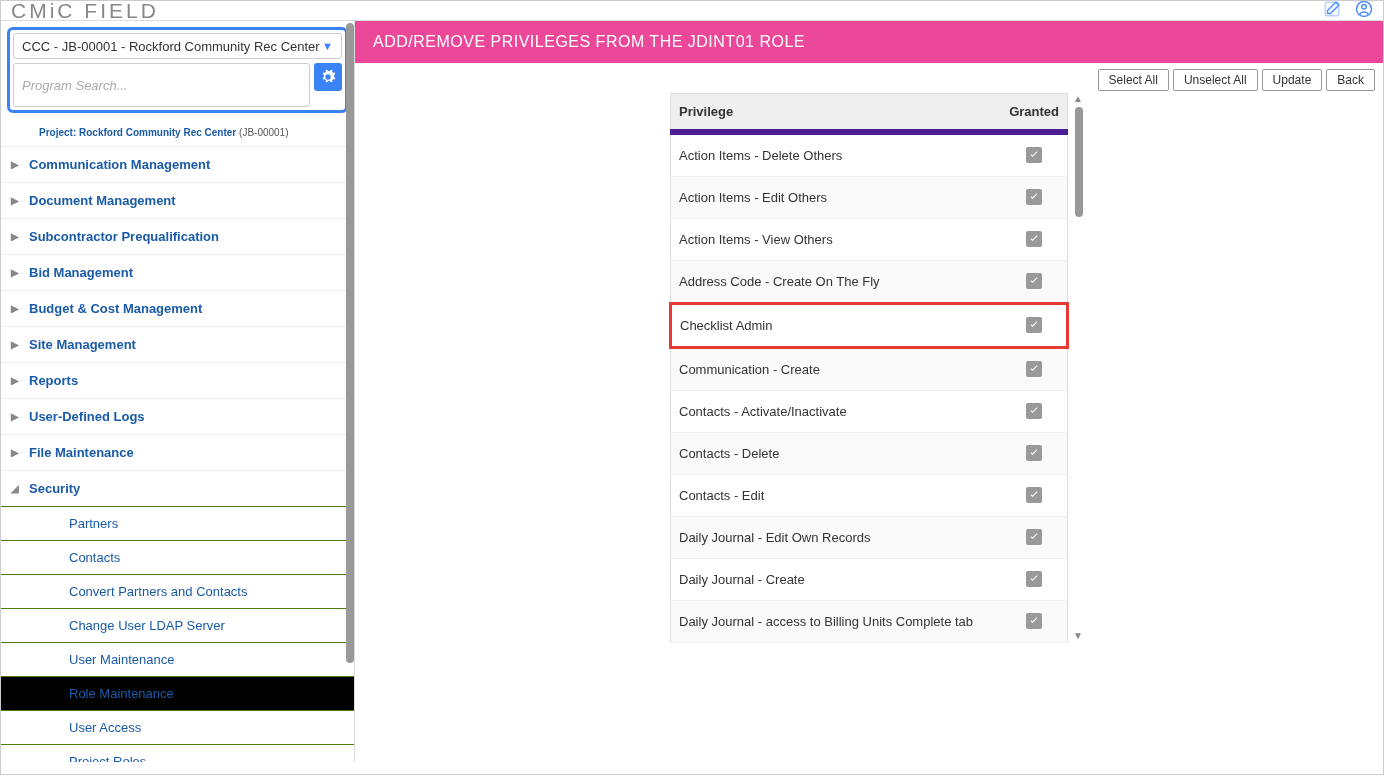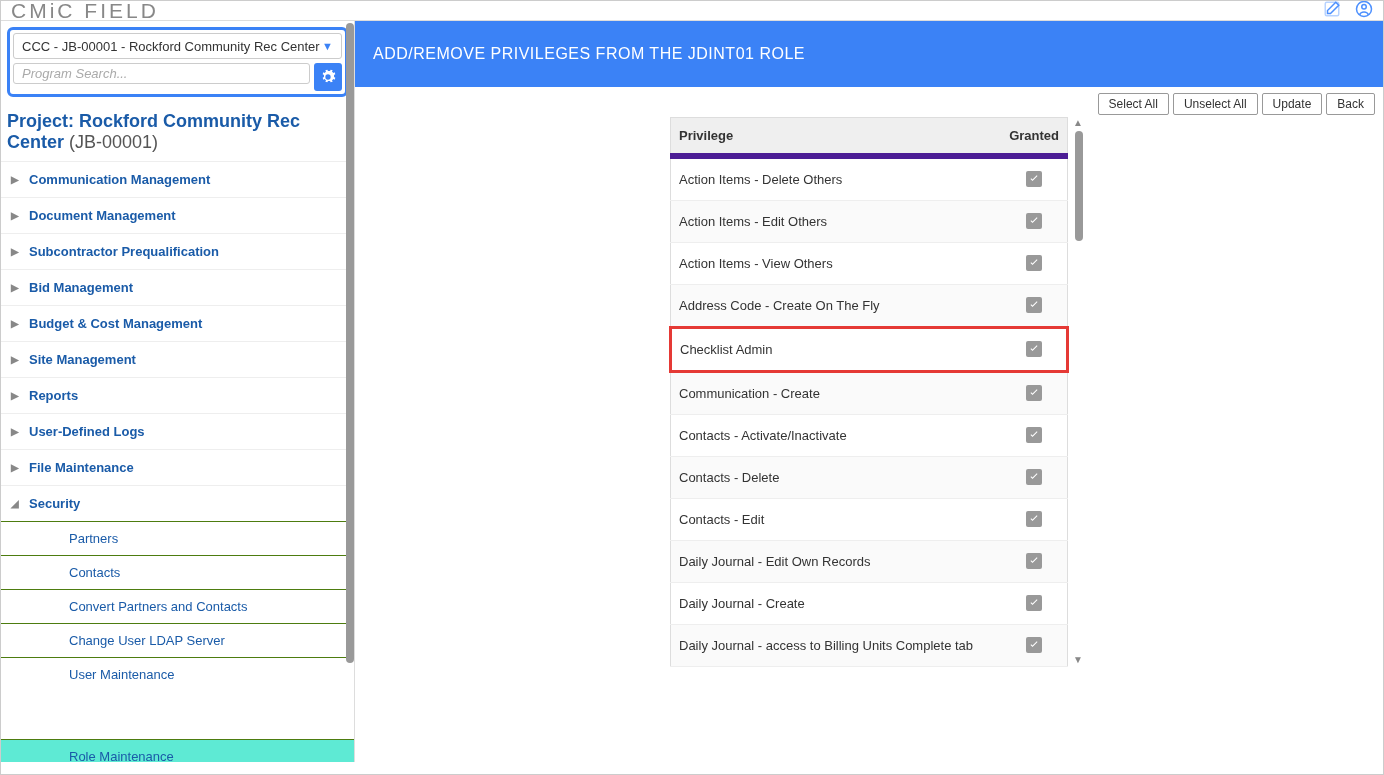--- a/index.html
+++ b/index.html
@@ -12,36 +12,36 @@
 
 .layout { display: flex; height: calc(100% - 32px); }
 
 .sidebar { width: 354px; border-right: 1px solid #ddd; display: flex; flex-direction: column; position: relative; }
 .sidebar-scroll { position: absolute; right: 0; top: 2px; bottom: 2px; width: 8px; background: #999; border-radius: 4px; height: 640px; }
 
 .proj-box { margin: 6px; border: 3px solid #3b82f6; border-radius: 6px; padding: 3px; background: #fff; }
 .proj-select { border: 1px solid #ccc; border-radius: 3px; height: 26px; display: flex; align-items: center; justify-content: space-between; padding: 0 8px; font-size: 13px; color: #333; margin-bottom: 4px; cursor: pointer; }
 .proj-select .arrow { color: #3b82f6; font-size: 11px; }
 .search-row { display: flex; gap: 4px; }
-.search-input { flex: 1; border: 1px solid #ccc; border-radius: 3px; height: 21px; padding: 0 8px; font-size: 13px; color: #333; font-style: italic; }
+.search-input { flex: 1; border: 1px solid #ccc; border-radius: 3px; height: 44px; padding: 0 8px; font-size: 13px; color: #333; font-style: italic; }
 .search-input::placeholder { color: #aaa; font-style: italic; }
 .gear-btn { width: 28px; height: 28px; background: #3b82f6; border: none; border-radius: 3px; display: flex; align-items: center; justify-content: center; cursor: pointer; }
 .gear-btn svg { width: 16px; height: 16px; fill: #fff; }
 
-.proj-title { padding: 8px 6px; font-size: 18px; color: #1a5ba8; }
+.proj-title { padding: 8px 6px; font-size: 10px; color: #1a5ba8; margin-left: 32px; }
 .proj-title .code { color: #555; }
 
 .tree { flex: 1; overflow: hidden; }
 .tree-item { display: flex; align-items: center; padding: 10px 10px; border-top: 1px solid #eee; color: #1a5ba8; font-weight: bold; font-size: 13px; cursor: pointer; }
 .tree-item .tri { width: 14px; color: #888; font-size: 10px; margin-right: 4px; }
 .tree-sub { padding: 9px 10px 9px 68px; color: #1a5ba8; font-size: 13px; cursor: pointer; border-top: 1px solid #4d7c0f; }
-.tree-sub.active { background: #5eead4; margin-top: 48px; }
+.tree-sub.active { background: #000000; }
 
 .main { flex: 1; display: flex; flex-direction: column; }
-.page-header { background: #3b82f6; color: #fff; padding: 24px 18px; font-size: 16px; letter-spacing: 0.5px; }
+.page-header { background: #ec4899; color: #fff; padding: 12px 18px; font-size: 16px; letter-spacing: 0.5px; }
 
 .toolbar { display: flex; justify-content: flex-end; gap: 4px; padding: 6px 8px 2px 8px; }
 .toolbar button { background: #fff; border: 1px solid #999; border-radius: 2px; padding: 3px 10px; font-size: 12px; cursor: pointer; color: #333; }
 
 .table-wrap { margin: 0 auto; width: 400px; position: relative; }
 .scroll-tri { position: absolute; right: -14px; font-size: 10px; color: #888; }
 .scroll-tri.up { top: 0; }
 .scroll-tri.down { bottom: 2px; }
 .scroll-thumb { position: absolute; right: -14px; top: 14px; width: 8px; height: 110px; background: #999; border-radius: 4px; }
 
@@ -138,20 +138,21 @@
         <div class="tree-item">
           <span class="tri">◢</span>
           <span>Security</span>
         </div>
         <div class="tree-sub">Partners</div>
         <div class="tree-sub">Contacts</div>
         <div class="tree-sub">Convert Partners and Contacts</div>
         <div class="tree-sub">Change User LDAP Server</div>
         <div class="tree-sub">User Maintenance</div>
         <div class="tree-sub active">Role Maintenance</div>
+        <div class="tree-sub">User Access</div>
         <div class="tree-sub">Project Roles</div>
       </div>
     <div class="sidebar-scroll"></div>
   </div>
 
   <div class="main">
     <div class="page-header">ADD/REMOVE PRIVILEGES FROM THE JDINT01 ROLE</div>
     <div class="toolbar">
       <button>Select All</button>
       <button>Unselect All</button>

